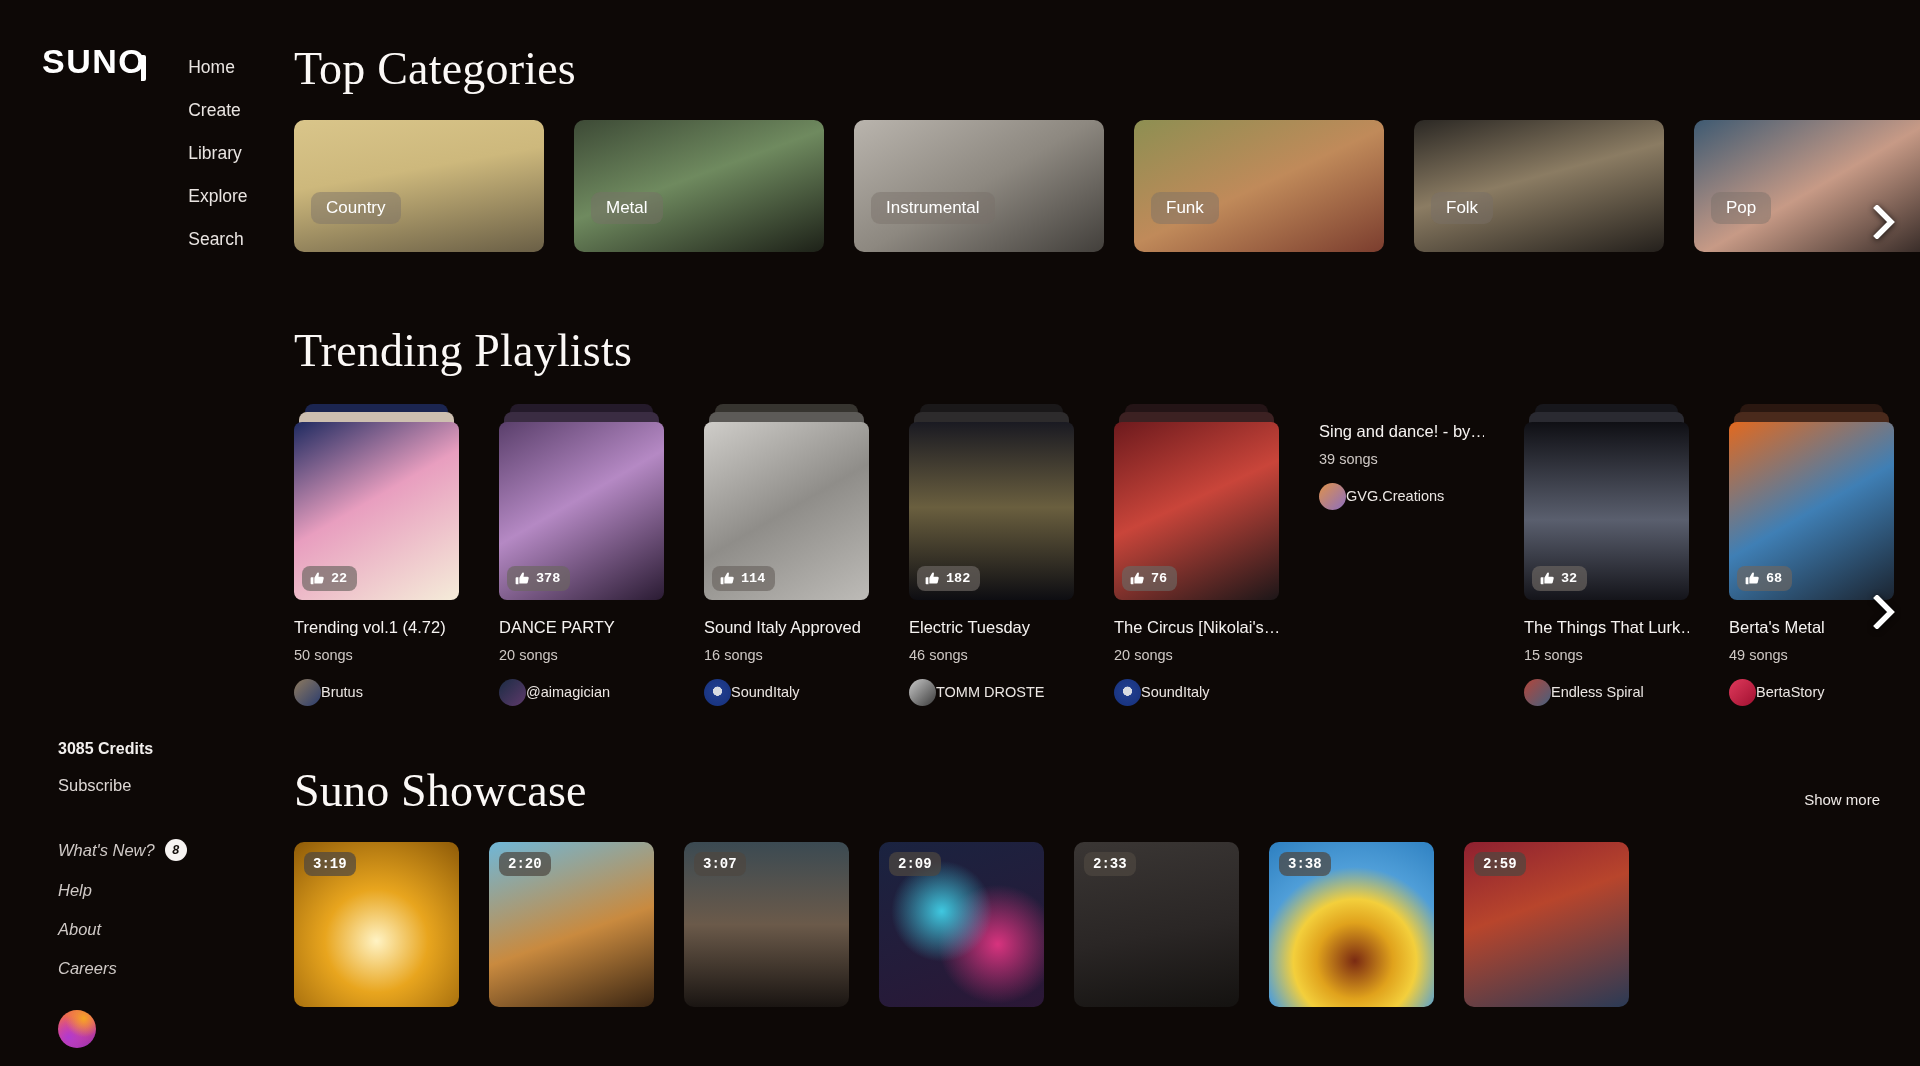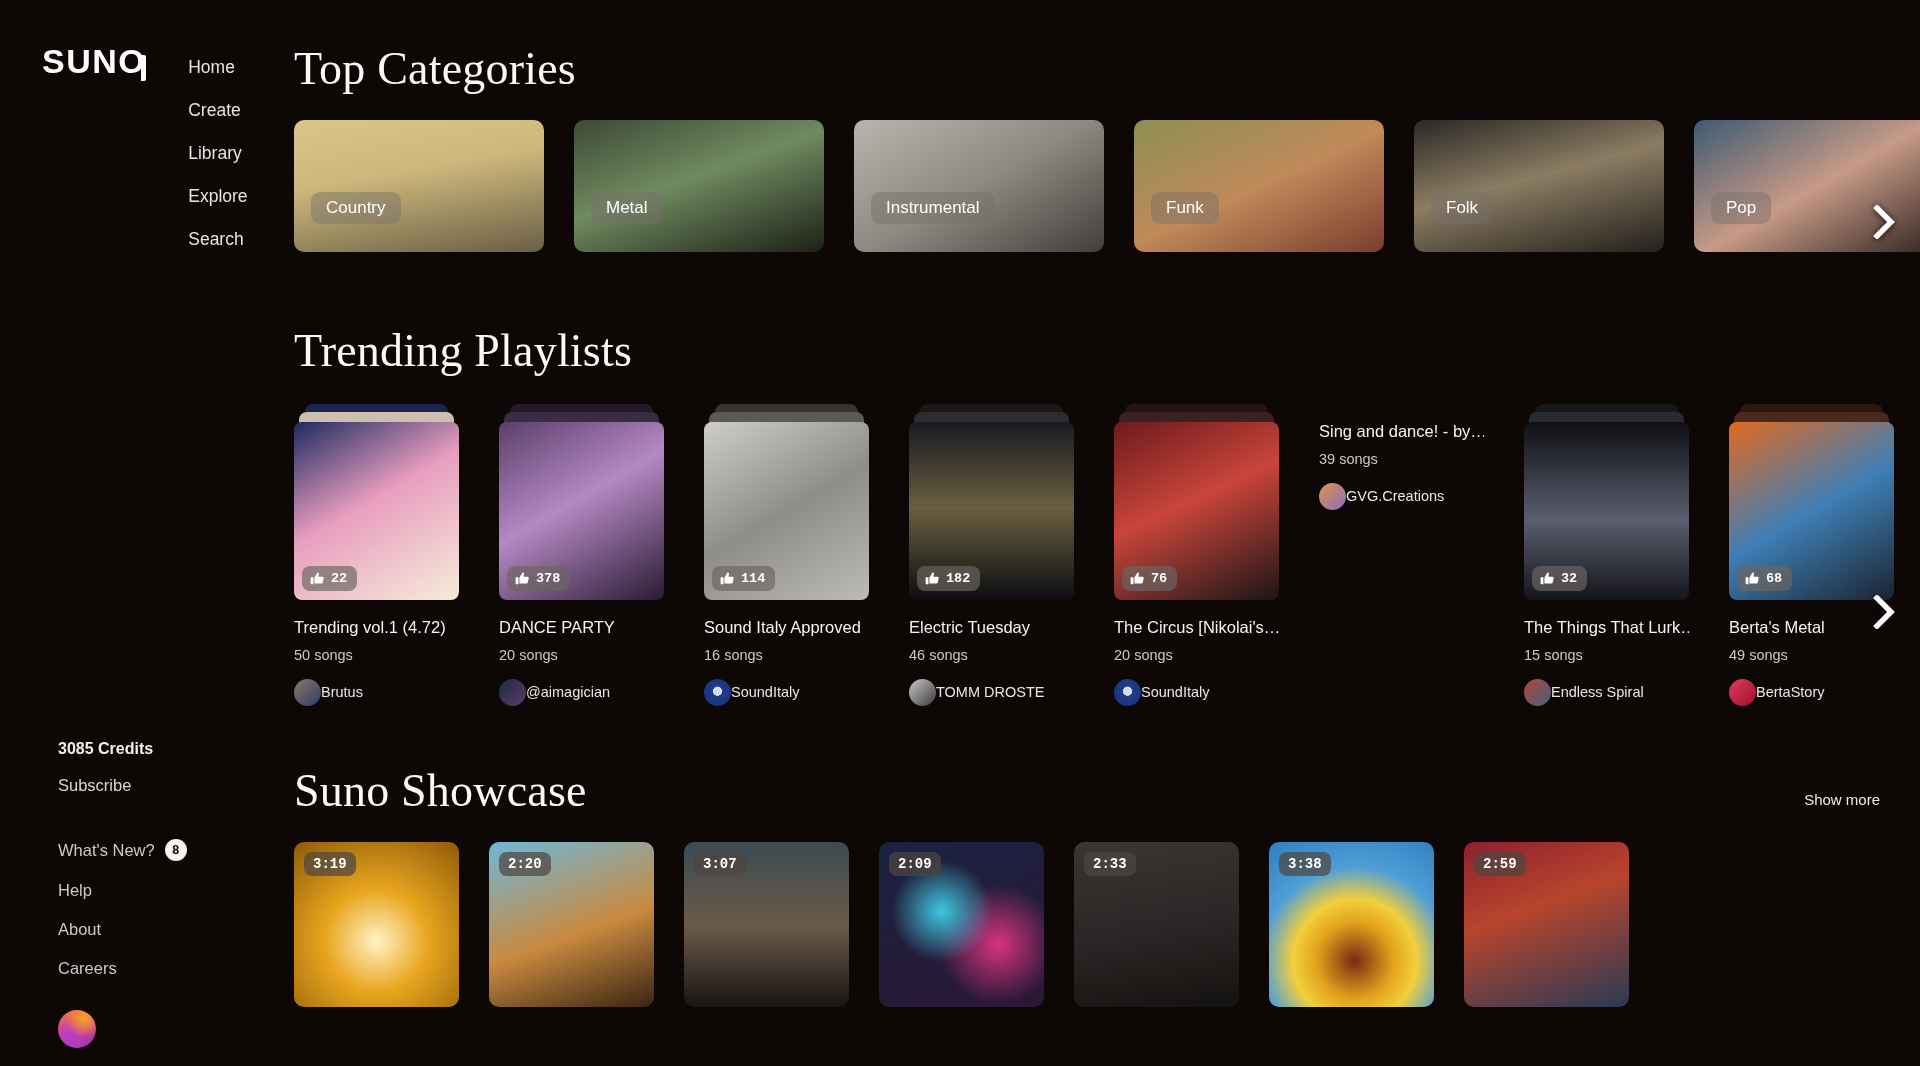--- a/index.html
+++ b/index.html
@@ -65,20 +65,21 @@
     color: #ddd7d4;
     margin-bottom: 34px;
     cursor: pointer;
   }
   .foot-item {
     display: flex; align-items: center; gap: 10px;
     padding: 10px 0 10px 42px;
     font-size: 16.5px;
     color: #cfc9c6;
     cursor: pointer;
+    font-style: italic;
   }
   .badge-count {
     display: inline-flex; align-items: center; justify-content: center;
     width: 22px; height: 22px;
     border-radius: 50%;
     background: #f7f4f2;
     color: #120d0a;
     font-size: 12.5px;
     font-weight: 700;
   }

